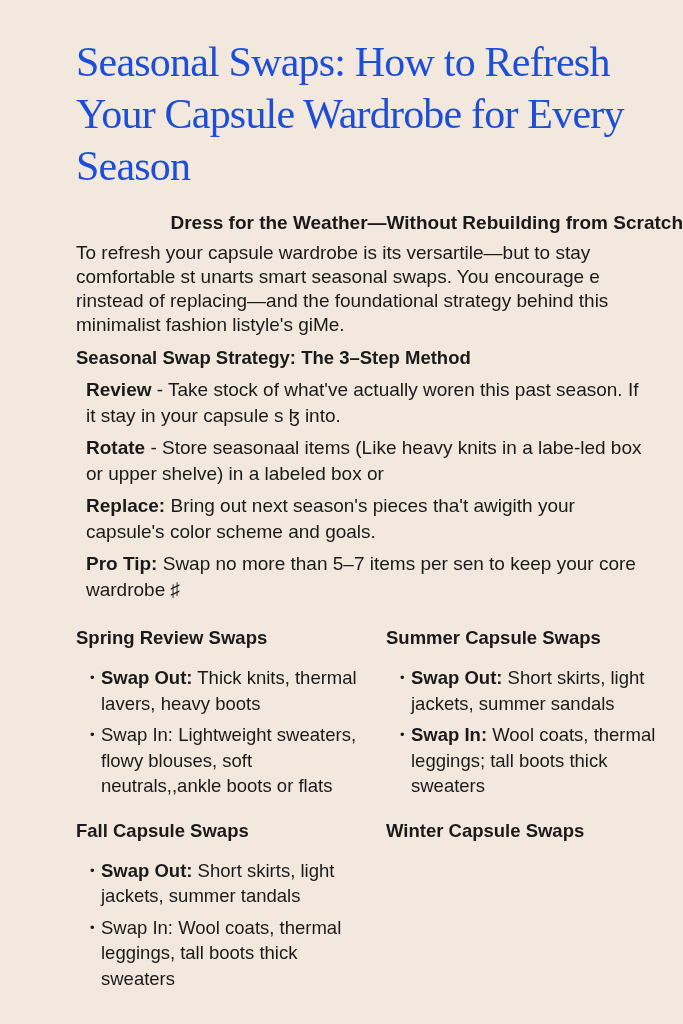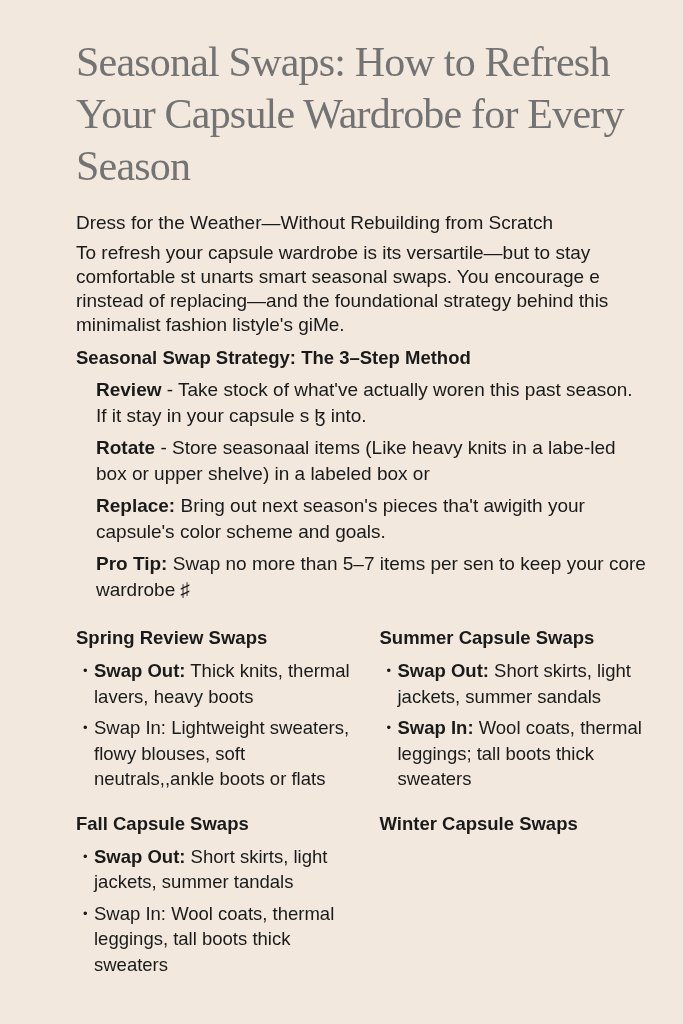--- a/index.html
+++ b/index.html
@@ -5,36 +5,36 @@
     html, body { margin: 0; padding: 0; }
     body {
       width: 683px; height: 1024px; overflow: hidden;
       background: #f2e8dd; color: #1a1a1a;
       font-family: "Liberation Sans", "DejaVu Sans", sans-serif;
     }
     .page { position: relative; padding: 0 0 0 76px; }
     h1 {
       font-family: "Liberation Serif", "DejaVu Serif", serif;
       font-weight: 400; font-size: 42px; line-height: 52px;
-      margin: 0; padding-top: 36px; letter-spacing: -0.8px; color: #737373;
+      margin: 0; padding-top: 36px; letter-spacing: -0.8px; color: #1d4ed8;
       width: 580px;
     }
     h2.sub {
-      font-size: 19px; font-weight: 400; margin: 19px 0 6px 0; line-height: 24px; color: #1a1a1a;
+      font-size: 19px; font-weight: 700; margin: 19px 0 6px 0; line-height: 24px; color: #1a1a1a; text-align: right;
     }
     .intro { font-size: 19px; line-height: 24px; margin: 5px 0 0 0; width: 580px; }
     h2.sec { font-size: 18.5px; font-weight: 700; margin: 9px 0 0 0; line-height: 24px; }
     .steps { margin: 7px 0 0 10px; width: 560px; }
-    .step { font-size: 19px; line-height: 25.5px; margin-bottom: 7px; margin-left: 10px; }
+    .step { font-size: 19px; line-height: 25.5px; margin-bottom: 7px; }
     .step b { font-weight: 700; }
     .cols { display: flex; margin-top: 24px; }
     .col { width: 311px; }
     .season h3 { font-size: 18.5px; font-weight: 700; margin: 0 0 6px 0; line-height: 24px; }
     .season { margin-bottom: 20px; }
-    .season ul { list-style: none; margin: 8px; padding: 0; }
+    .season ul { list-style: none; margin: 15px; padding: 0; }
     .season li { font-size: 18.5px; line-height: 25.5px; position: relative; padding-left: 10px; margin-bottom: 6px; width: 270px; }
     .season li::before { content: "\2022"; position: absolute; left: -1px; top: 0; font-size: 13px; }
     .right .season:first-child { margin-bottom: 20px; }
     .right li { width: 260px; }
     b { font-weight: 700; }
   </style>
 </head>
 <body>
 
 <div class="page">

